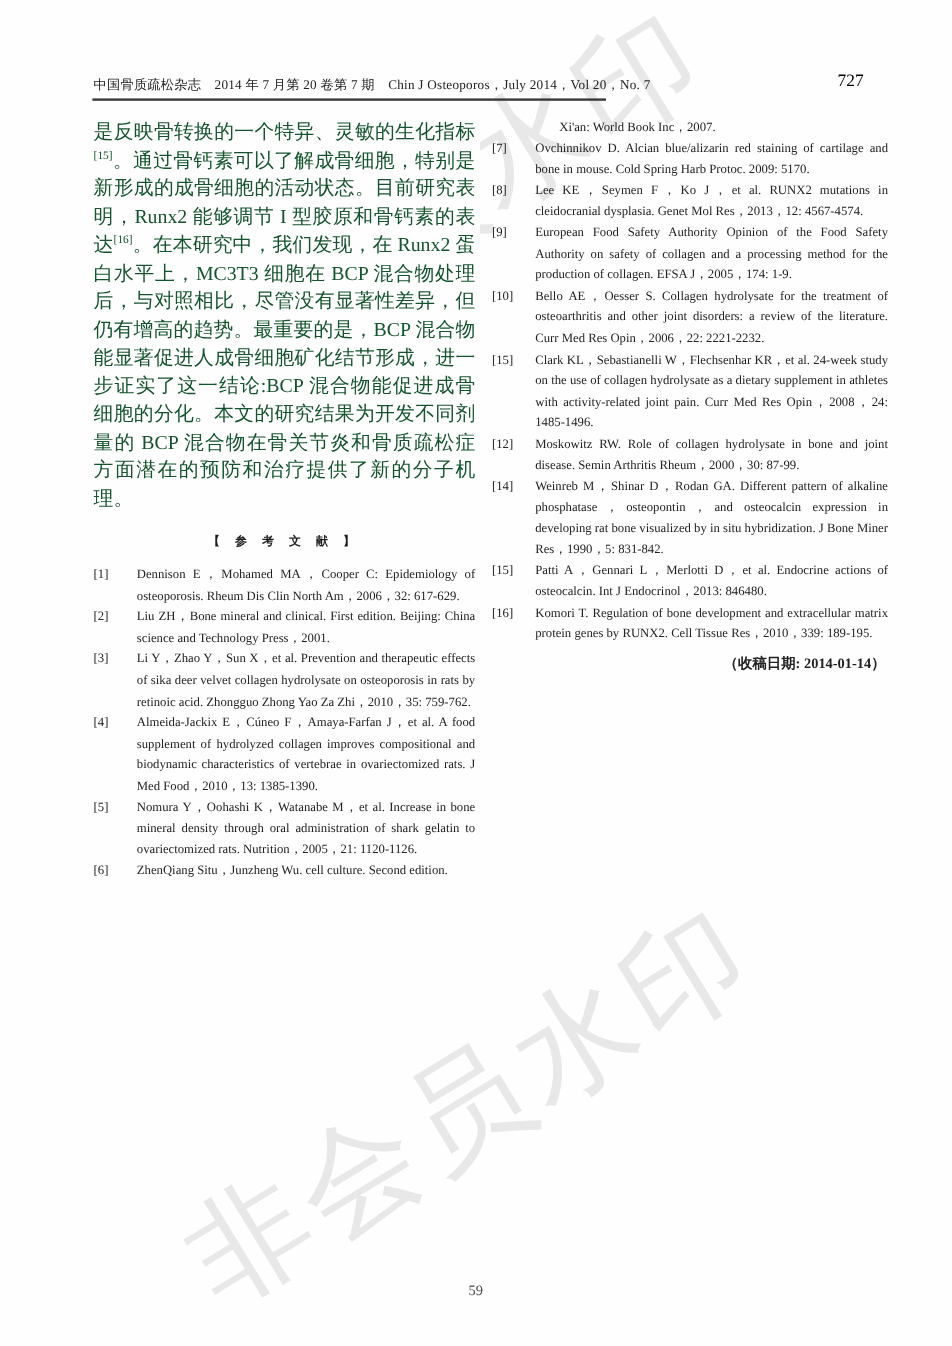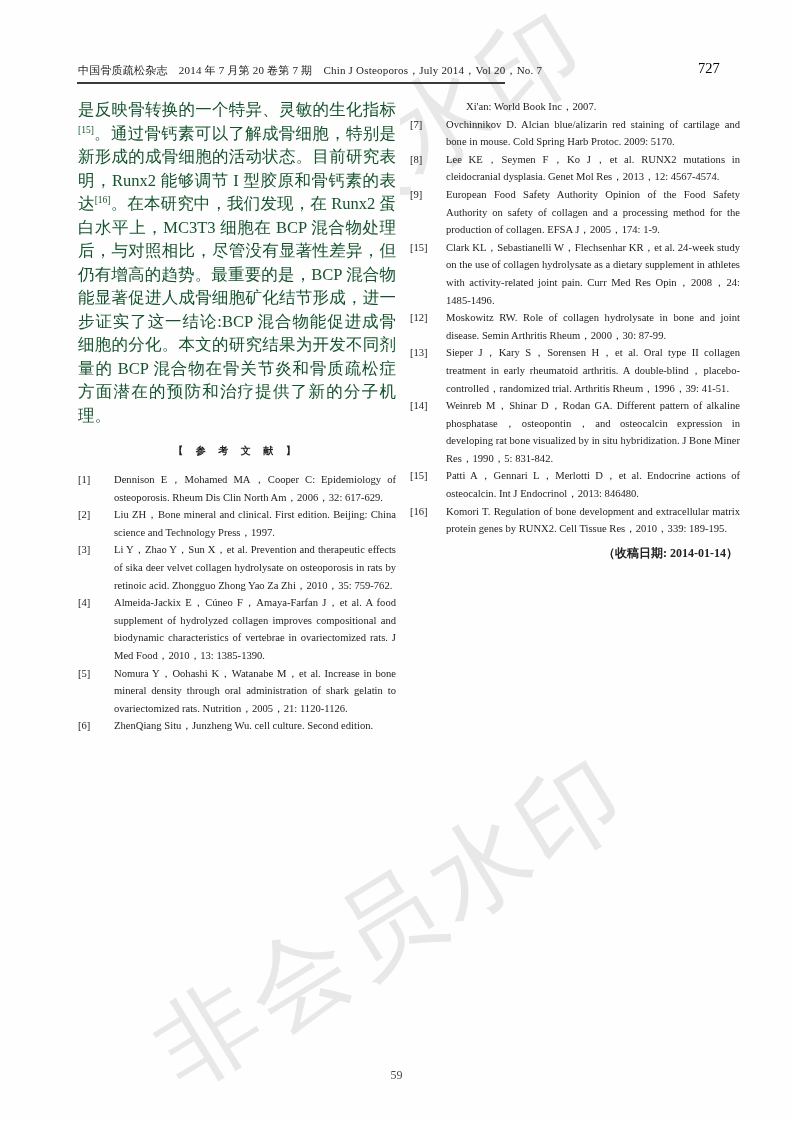--- a/index.html
+++ b/index.html
@@ -118,21 +118,21 @@
 
     <div class="refs-heading">【 参 考 文 献 】</div>
 
     <div class="refs">
       <div class="ref">
         <span class="ref-no">[1]</span>
         <span class="ref-text">Dennison E，Mohamed MA，Cooper C: Epidemiology of osteoporosis. Rheum Dis Clin North Am，2006，32: 617-629.</span>
       </div>
       <div class="ref">
         <span class="ref-no">[2]</span>
-        <span class="ref-text">Liu ZH，Bone mineral and clinical. First edition. Beijing: China science and Technology Press，1997.</span>
+        <span class="ref-text">Liu ZH，Bone mineral and clinical. First edition. Beijing: China science and Technology Press，2001.</span>
       </div>
       <div class="ref">
         <span class="ref-no">[3]</span>
         <span class="ref-text">Li Y，Zhao Y，Sun X，et al. Prevention and therapeutic effects of sika deer velvet collagen hydrolysate on osteoporosis in rats by retinoic acid. Zhongguo Zhong Yao Za Zhi，2010，35: 759-762.</span>
       </div>
       <div class="ref">
         <span class="ref-no">[4]</span>
         <span class="ref-text">Almeida-Jackix E，Cúneo F，Amaya-Farfan J，et al. A food supplement of hydrolyzed collagen improves compositional and biodynamic characteristics of vertebrae in ovariectomized rats. J Med Food，2010，13: 1385-1390.</span>
       </div>
       <div class="ref">
@@ -156,30 +156,30 @@
       </div>
       <div class="ref">
         <span class="ref-no">[8]</span>
         <span class="ref-text">Lee KE，Seymen F，Ko J，et al. RUNX2 mutations in cleidocranial dysplasia. Genet Mol Res，2013，12: 4567-4574.</span>
       </div>
       <div class="ref">
         <span class="ref-no">[9]</span>
         <span class="ref-text">European Food Safety Authority Opinion of the Food Safety Authority on safety of collagen and a processing method for the production of collagen. EFSA J，2005，174: 1-9.</span>
       </div>
       <div class="ref">
+        <span class="ref-no">[10]</span>
+        <span class="ref-text">Bello AE，Oesser S. Collagen hydrolysate for the treatment of osteoarthritis and other joint disorders: a review of the literature. Curr Med Res Opin，2006，22: 2221-2232.</span>
+      </div>
+      <div class="ref">
         <span class="ref-no">[15]</span>
         <span class="ref-text">Clark KL，Sebastianelli W，Flechsenhar KR，et al. 24-week study on the use of collagen hydrolysate as a dietary supplement in athletes with activity-related joint pain. Curr Med Res Opin，2008，24: 1485-1496.</span>
       </div>
       <div class="ref">
         <span class="ref-no">[12]</span>
         <span class="ref-text">Moskowitz RW. Role of collagen hydrolysate in bone and joint disease. Semin Arthritis Rheum，2000，30: 87-99.</span>
-      </div>
-      <div class="ref">
-        <span class="ref-no">[13]</span>
-        <span class="ref-text">Sieper J，Kary S，Sorensen H，et al. Oral type II collagen treatment in early rheumatoid arthritis. A double-blind，placebo-controlled，randomized trial. Arthritis Rheum，1996，39: 41-51.</span>
       </div>
       <div class="ref">
         <span class="ref-no">[14]</span>
         <span class="ref-text">Weinreb M，Shinar D，Rodan GA. Different pattern of alkaline phosphatase，osteopontin，and osteocalcin expression in developing rat bone visualized by in situ hybridization. J Bone Miner Res，1990，5: 831-842.</span>
       </div>
       <div class="ref">
         <span class="ref-no">[15]</span>
         <span class="ref-text">Patti A，Gennari L，Merlotti D，et al. Endocrine actions of osteocalcin. Int J Endocrinol，2013: 846480.</span>
       </div>
       <div class="ref">

